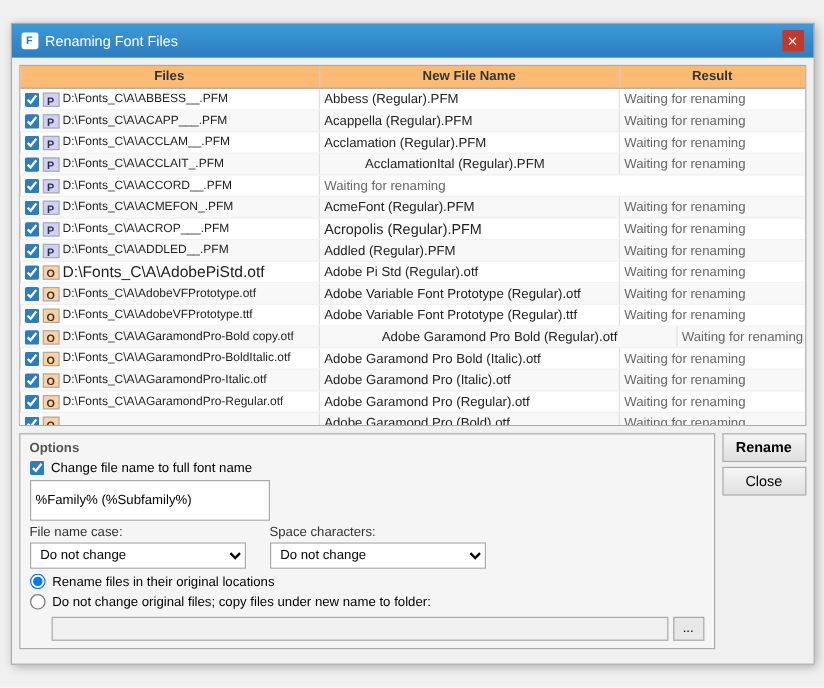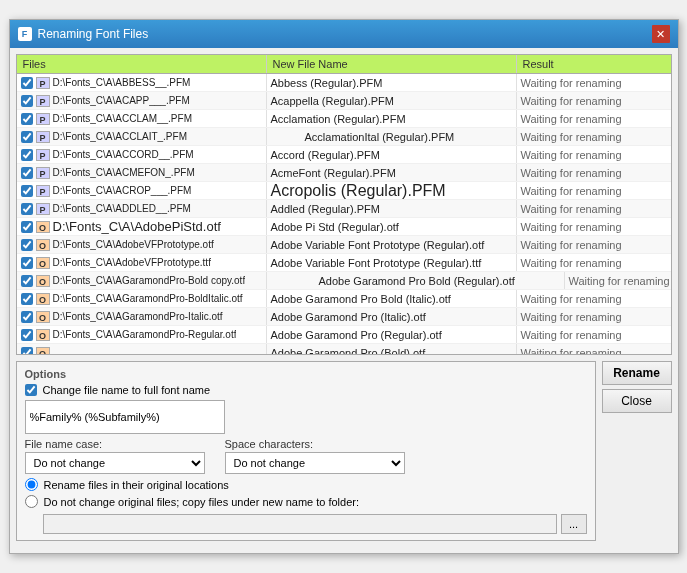--- a/index.html
+++ b/index.html
@@ -66,25 +66,26 @@
       padding: 6px;
     }
     
     .table-section {
       border: 1px solid #aaa;
       background: white;
       margin-bottom: 6px;
     }
     .table-header {
       display: flex;
-      background: #bef264;
+      background: #fdba74;
       border-bottom: 1px solid #aaa;
       font-size: 11px;
-      font-weight: 400;
+      font-weight: 700;
       color: #333;
+      text-align: center;
     }
     .col-files { width: 250px; padding: 3px 6px; border-right: 1px solid #ccc; }
     .col-newname { width: 250px; padding: 3px 6px; border-right: 1px solid #ccc; }
     .col-result { flex: 1; padding: 3px 6px; }
     .table-body {
       height: 280px;
       overflow-y: scroll;
     }
     .table-row {
       display: flex;
@@ -304,39 +305,38 @@
     </div>
     <div class="cell cell-newname" style="font-size:11px;padding-left:38px;">AcclamationItal (Regular).PFM</div>
     <div class="cell cell-result" style="font-size:11px;color:#666;">Waiting for renaming</div>
   </div>
           <div class="table-row">
     <div class="cell cell-files">
       <input type="checkbox" class="checkbox-small" checked="" style="">
       <span class="type-badge pfm">P</span>
       <span style="overflow:hidden;text-overflow:ellipsis;white-space:nowrap;font-size:10px;">D:\Fonts_C\A\ACCORD__.PFM</span>
     </div>
-    <div class="cell cell-newname" style="font-size:11px;">Accord (Regular).PFM</div>
     <div class="cell cell-result" style="font-size:11px;color:#666;">Waiting for renaming</div>
   </div>
           <div class="table-row">
     <div class="cell cell-files">
       <input type="checkbox" class="checkbox-small" checked="" style="">
       <span class="type-badge pfm">P</span>
       <span style="overflow:hidden;text-overflow:ellipsis;white-space:nowrap;font-size:10px;">D:\Fonts_C\A\ACMEFON_.PFM</span>
     </div>
     <div class="cell cell-newname" style="font-size:11px;">AcmeFont (Regular).PFM</div>
     <div class="cell cell-result" style="font-size:11px;color:#666;">Waiting for renaming</div>
   </div>
           <div class="table-row">
     <div class="cell cell-files">
       <input type="checkbox" class="checkbox-small" checked="" style="">
       <span class="type-badge pfm">P</span>
       <span style="overflow:hidden;text-overflow:ellipsis;white-space:nowrap;font-size:10px;">D:\Fonts_C\A\ACROP___.PFM</span>
     </div>
-    <div class="cell cell-newname" style="font-size:16px;">Acropolis (Regular).PFM</div>
+    <div class="cell cell-newname" style="font-size:12px;">Acropolis (Regular).PFM</div>
     <div class="cell cell-result" style="font-size:11px;color:#666;">Waiting for renaming</div>
   </div>
           <div class="table-row">
     <div class="cell cell-files">
       <input type="checkbox" class="checkbox-small" checked="" style="">
       <span class="type-badge pfm">P</span>
       <span style="overflow:hidden;text-overflow:ellipsis;white-space:nowrap;font-size:10px;">D:\Fonts_C\A\ADDLED__.PFM</span>
     </div>
     <div class="cell cell-newname" style="font-size:11px;">Addled (Regular).PFM</div>
     <div class="cell cell-result" style="font-size:11px;color:#666;">Waiting for renaming</div>

